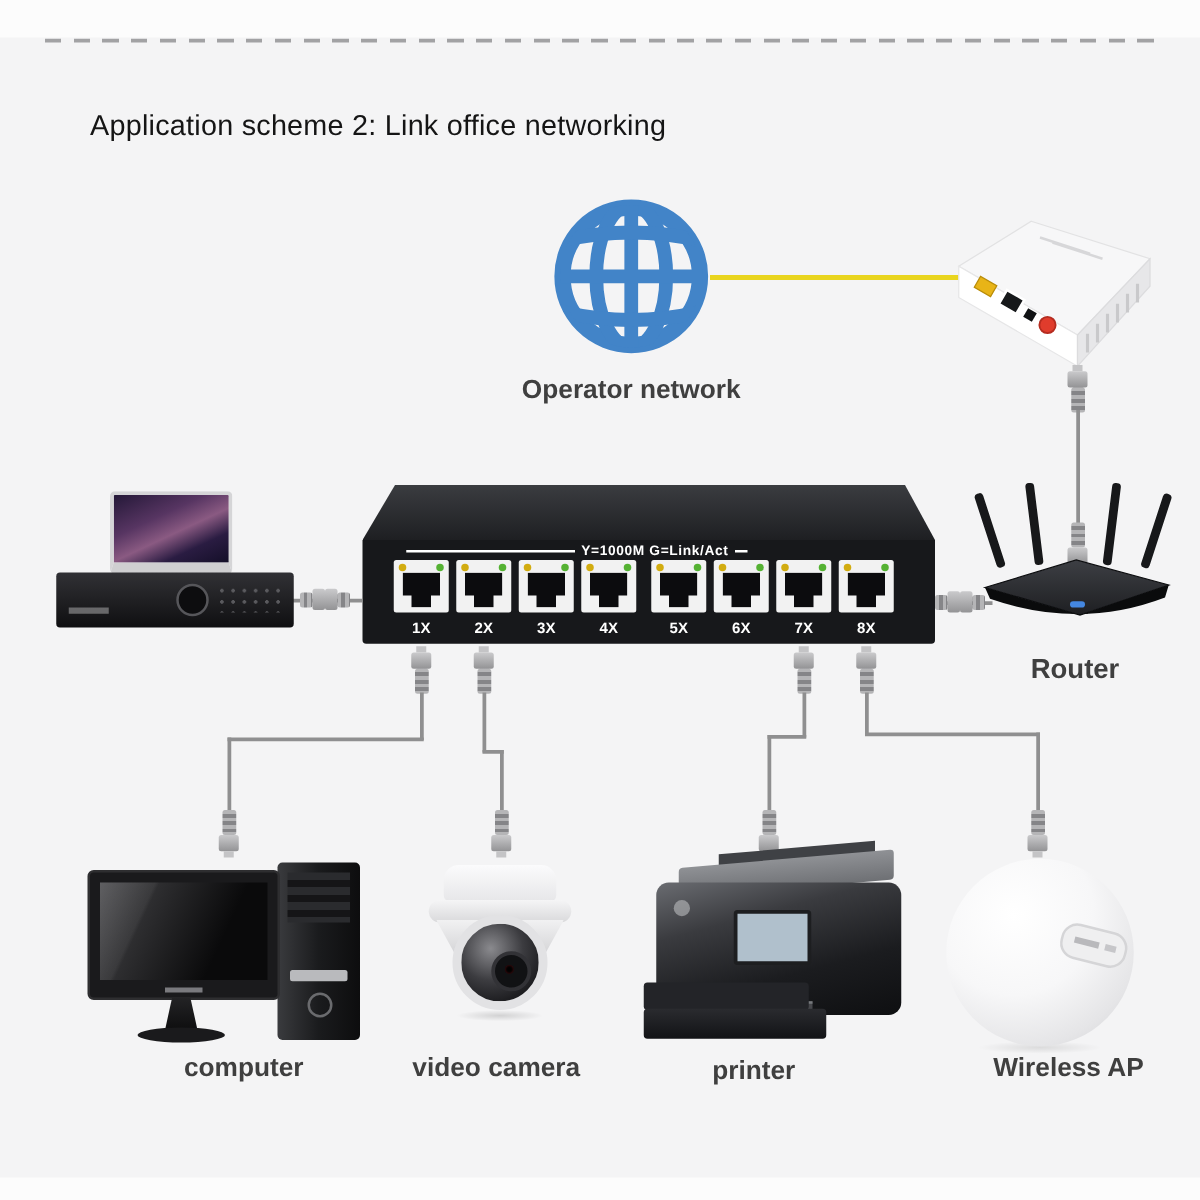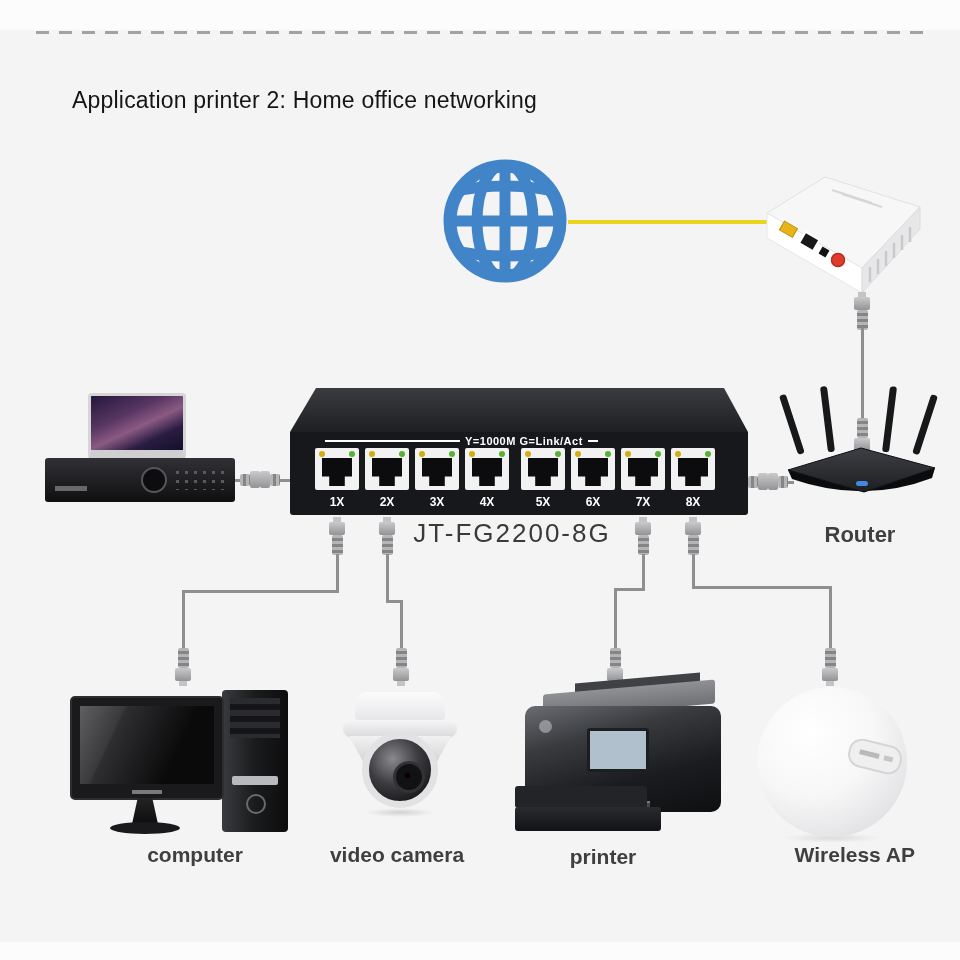--- a/index.html
+++ b/index.html
@@ -122,37 +122,38 @@
 </style>
 </head>
 <body>
 
 <div class="canvas">
 
   <div class="band" style="top:0;height:30px;"></div>
   <div class="band" style="top:942px;height:18px;"></div>
   <div class="dash-line"></div>
 
-  <div class="title">Application printer 2: Home office networking</div>
+  <div class="title">Application scheme 2: Link office networking</div>
 
   <svg class="dev-svg" style="left:442px;top:158px;" width="126" height="126" viewBox="0 0 126 126">
     <defs>
         <clipPath id="gclip">
           <circle cx="63" cy="63" r="57"></circle>
         </clipPath>
       </defs>
     <circle cx="63" cy="63" r="55" fill="none" stroke="#4284c8" stroke-width="13"></circle>
     <g clip-path="url(#gclip)" stroke="#4284c8" stroke-width="11" fill="none">
       <ellipse cx="63" cy="63" rx="28" ry="57"></ellipse>
       <line x1="63" y1="2" x2="63" y2="124"></line>
       <line x1="2" y1="63" x2="124" y2="63"></line>
       <path d="M 10 34 Q 63 22 116 34"></path>
       <path d="M 10 92 Q 63 104 116 92"></path>
     </g>
   </svg>
+  <div class="lbl" style="left:405px;top:300px;width:200px;">Operator network</div>
 
   <div class="fiber" style="left:568px;top:220px;width:220px;height:4px;"></div>
 
   <svg class="dev-svg" style="left:762px;top:172px;" width="160" height="130" viewBox="0 0 160 130">
     <path d="M 63 5 L 158 35 L 100 96 L 5 41 Z" fill="#f7f7f8" stroke="#e2e2e3" stroke-width="1"></path>
     <path d="M 5 41 L 100 96 L 100 121 L 5 66 Z" fill="#ffffff" stroke="#e6e6e7" stroke-width="1"></path>
     <path d="M 100 96 L 158 35 L 158 57 L 100 121 Z" fill="#e7e7e9" stroke="#dcdcde" stroke-width="1"></path>
     <g stroke="#c9c9cb" stroke-width="2.5">
       <line x1="108" y1="95" x2="108" y2="110"></line>
         <line x1="116" y1="87" x2="116" y2="102"></line>
@@ -272,21 +273,20 @@
       <div class="port">
         <span class="psock">
             <i class="led ly"></i>
             <i class="led lg"></i>
             <i class="jack"></i>
           </span>
         <span class="plabel">8X</span>
         </div>
     </div>
   </div>
-  <div class="model">JT-FG2200-8G</div>
 
   <div class="cbl" style="left:233px;top:479px;width:57px;height:3px;"></div>
   <div class="coupler" style="left:240px;top:471px;">
     <span class="boot-h"></span>
       <span class="head-h"></span>
       <span class="head-h"></span>
       <span class="boot-h"></span>
     </div>
 
   <div class="cbl" style="left:748px;top:481px;width:46px;height:3px;"></div>

